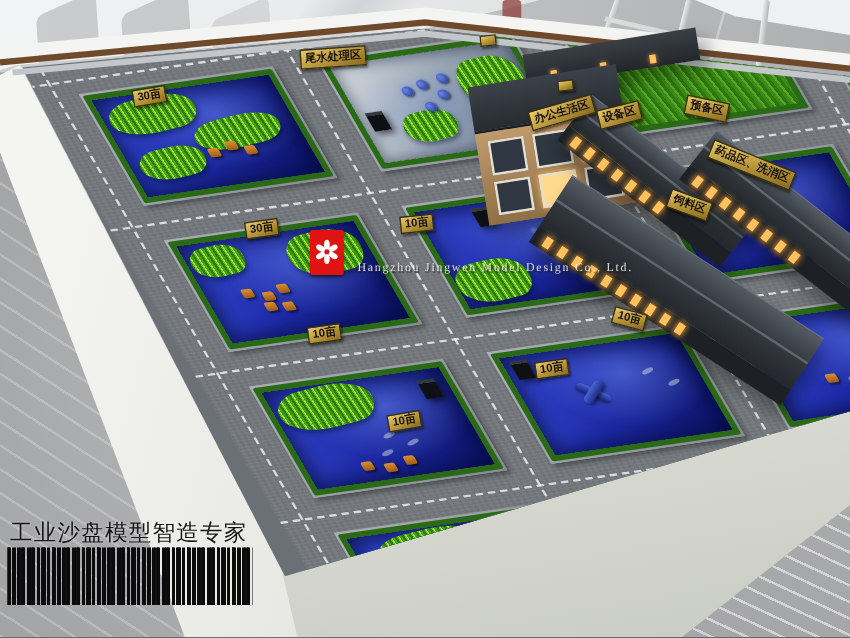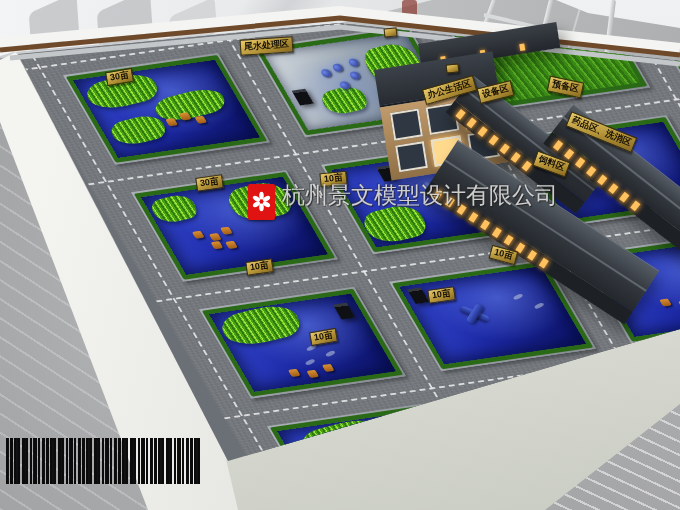--- a/index.html
+++ b/index.html
@@ -403,20 +403,21 @@
           <ellipse cx="12" cy="5.5" rx="2.6" ry="4.6"></ellipse>
           <ellipse cx="12" cy="5.5" rx="2.6" ry="4.6" transform="rotate(60 12 12)"></ellipse>
           <ellipse cx="12" cy="5.5" rx="2.6" ry="4.6" transform="rotate(120 12 12)"></ellipse>
           <ellipse cx="12" cy="5.5" rx="2.6" ry="4.6" transform="rotate(180 12 12)"></ellipse>
           <ellipse cx="12" cy="5.5" rx="2.6" ry="4.6" transform="rotate(240 12 12)"></ellipse>
           <ellipse cx="12" cy="5.5" rx="2.6" ry="4.6" transform="rotate(300 12 12)"></ellipse>
         </g>
         <circle cx="12" cy="12" r="2.2" fill="#e01212"></circle>
       </svg>
     </div>
-    <div class="wm-cn">杭州景文模型设计有限公司</div>
+    <div class="wm-en">Hangzhou Jingwen Model Design Co., Ltd.</div>
   </div>
 
   <div class="footer">
+    <div class="slogan">工业沙盘模型智造专家</div>
     <div class="barcode"></div>
   </div>
 
 </div>
 
 </body></html>

